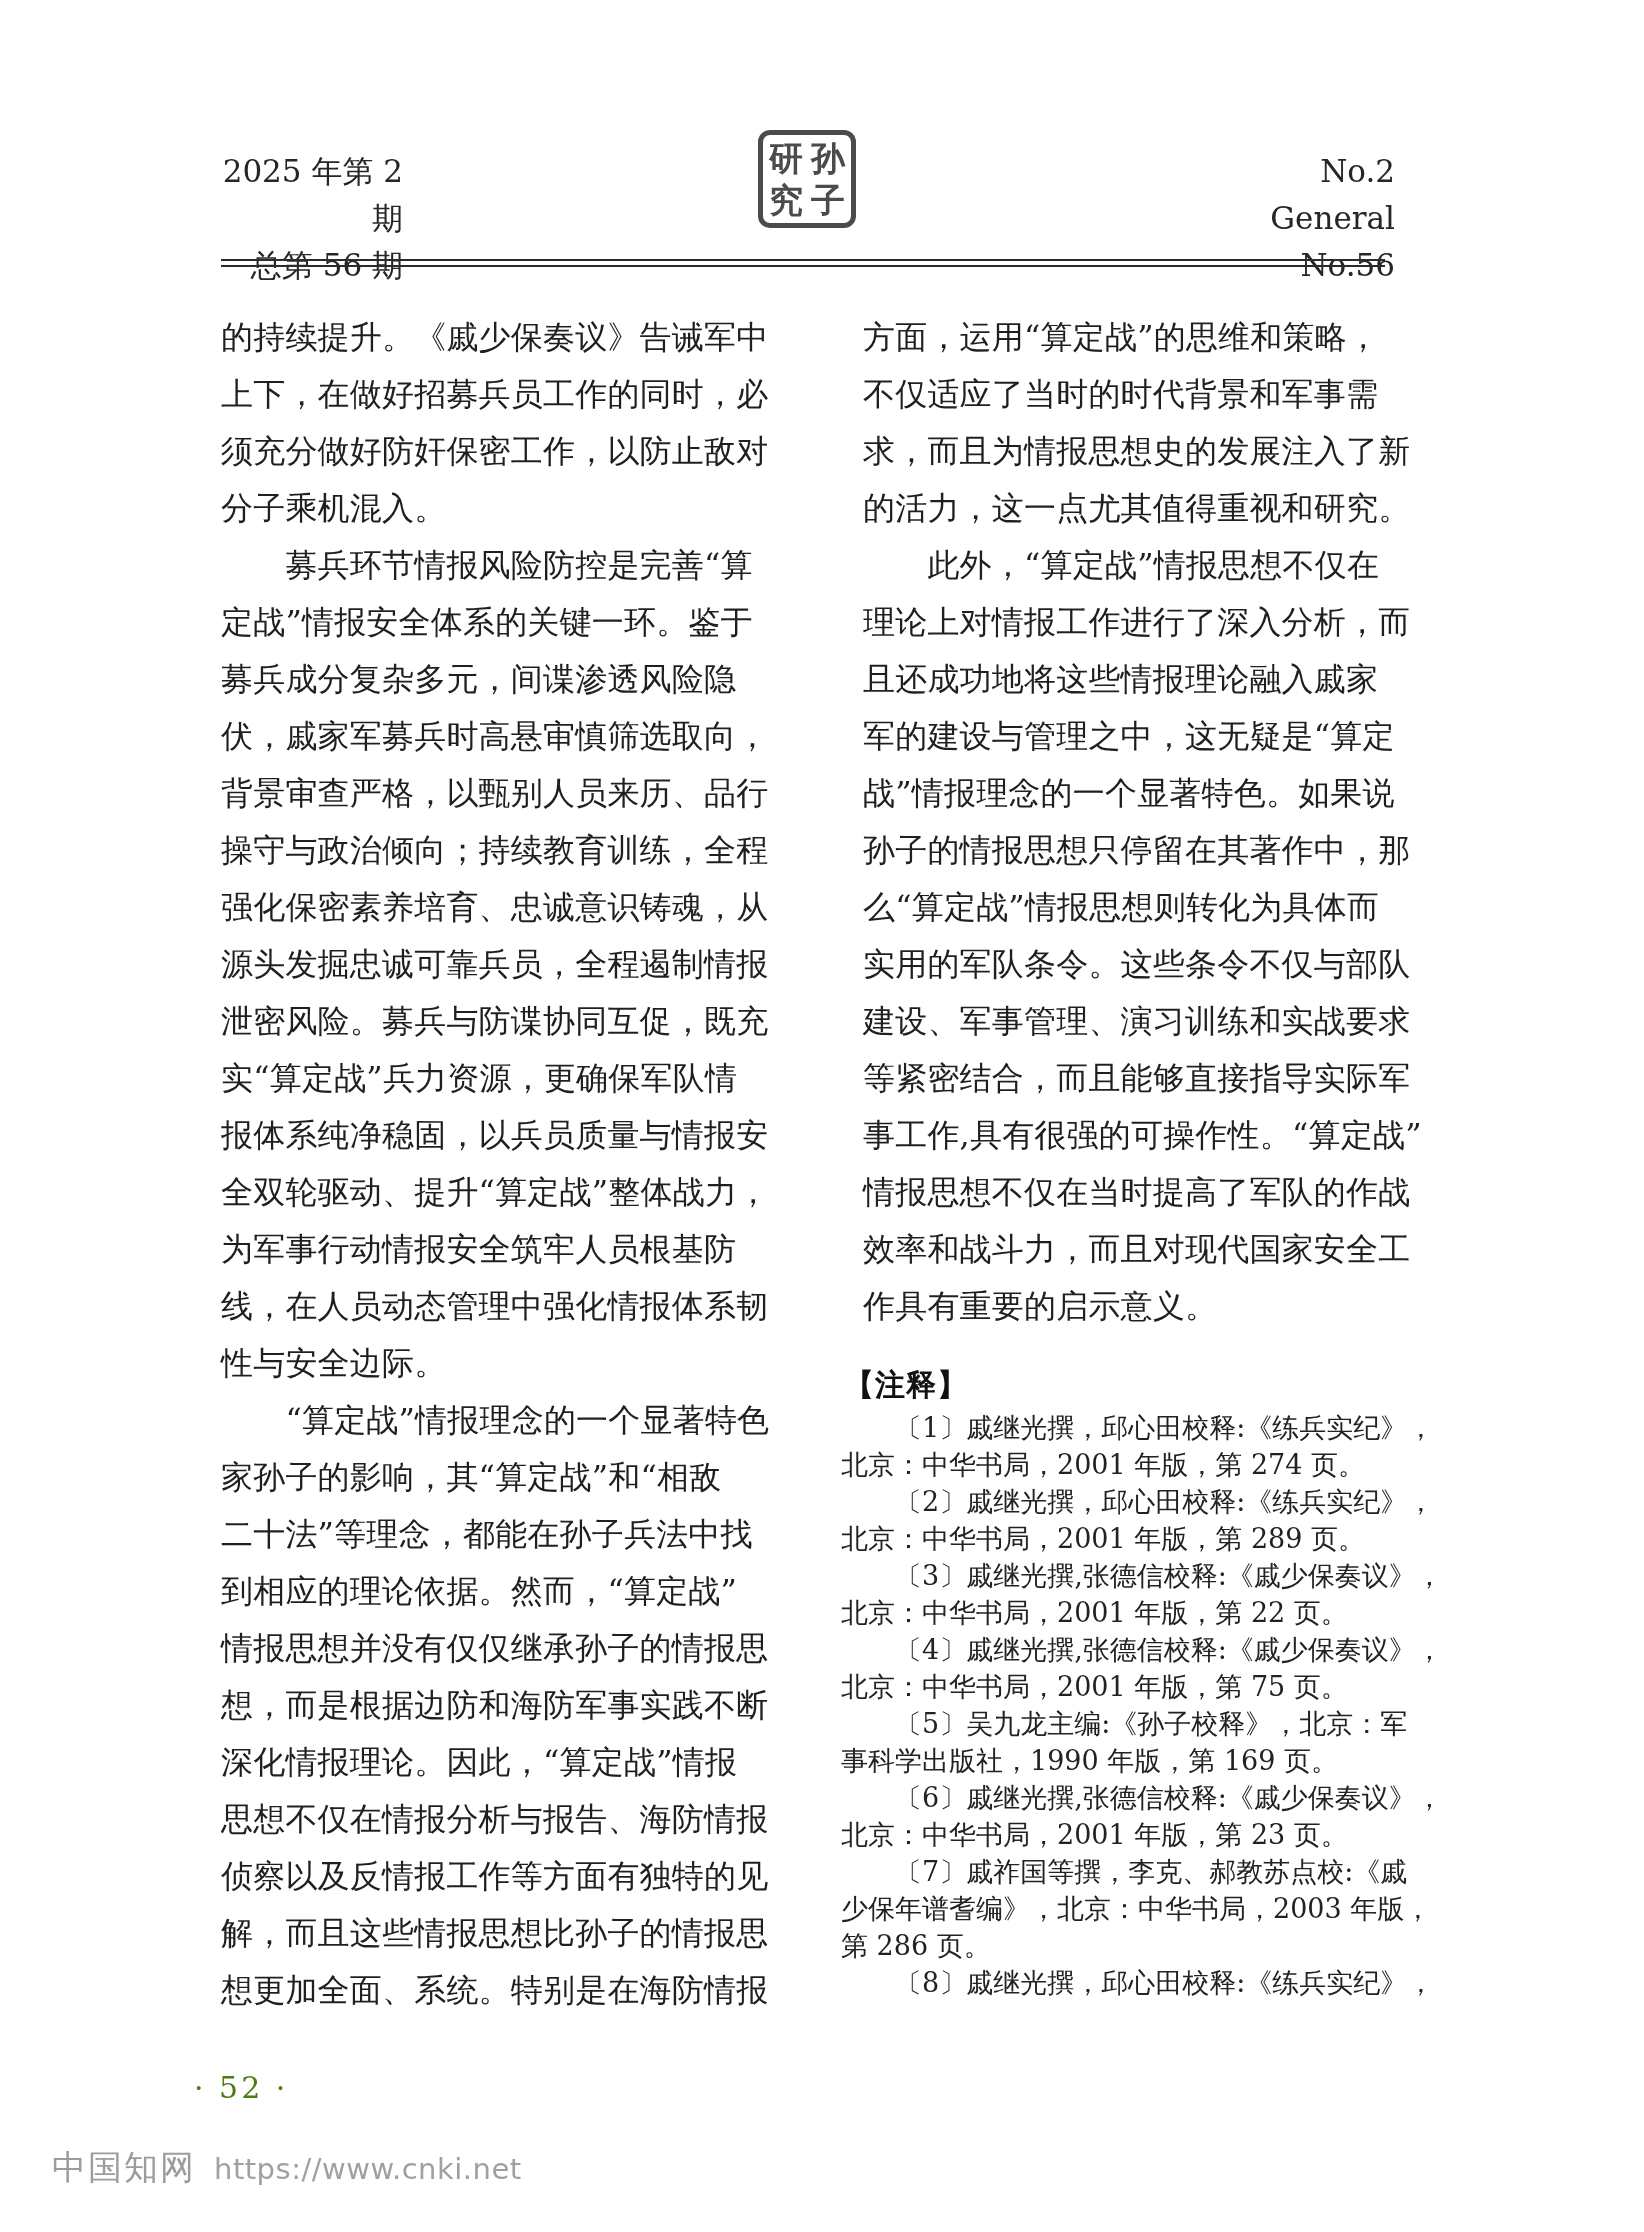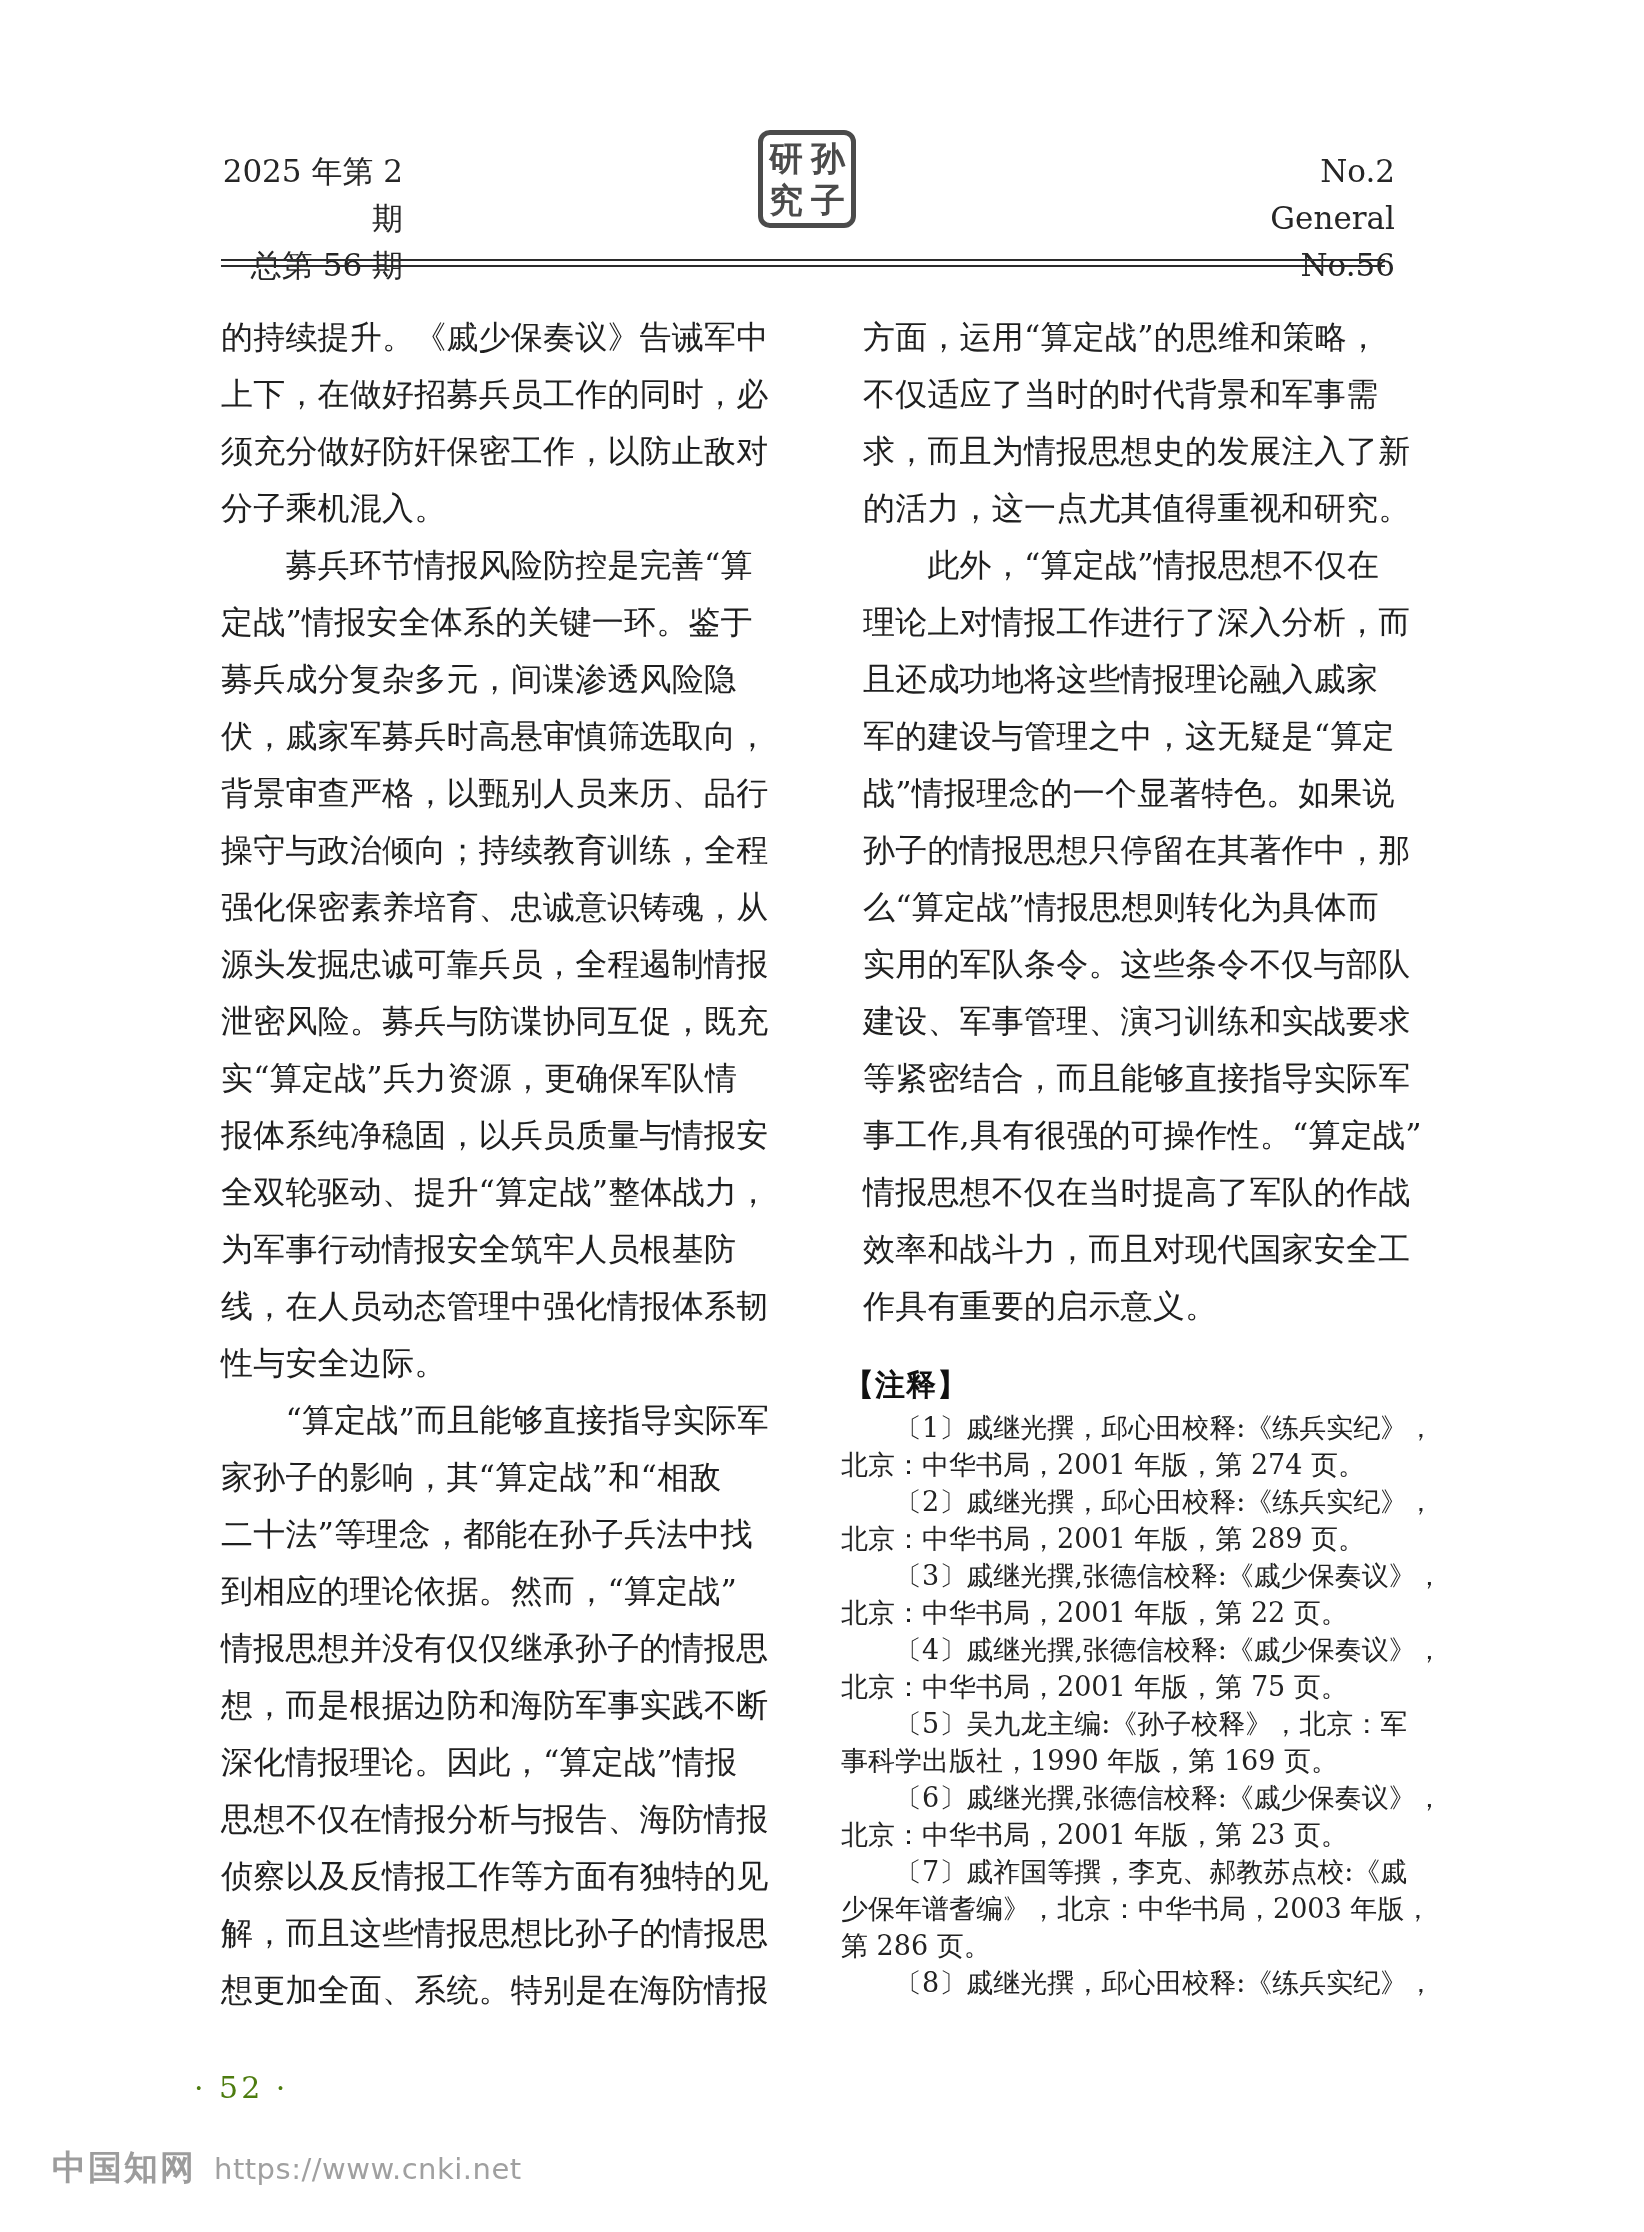--- a/index.html
+++ b/index.html
@@ -36,21 +36,21 @@
     left:844px;top:1365px;font-family:"DejaVu Sans","Liberation Sans",sans-serif;
     font-weight:700;font-size:30px;color:#111;letter-spacing:1px;
   }
   #notes{left:841px;top:1409px;width:567px;font-size:27px;line-height:37px;color:#222;}
   #notes .line{height:37px;}
   
   #page-number{left:194px;top:2070px;font-size:30px;letter-spacing:3px;color:#4d7c0f;}
   
   #footer-site{
     left:52px;top:2145px;font-family:"DejaVu Sans","Liberation Sans",sans-serif;
-    font-size:34px;font-weight:700;color:#9c9c9c;letter-spacing:2px;
+    font-size:34px;font-weight:400;color:#9c9c9c;letter-spacing:2px;
   }
   #footer-url{
     left:214px;top:2152px;font-family:"DejaVu Sans","Liberation Sans",sans-serif;
     font-size:29px;font-weight:400;color:#a0a0a0;letter-spacing:0.5px;
     text-decoration:none;
   }
 </style>
 </head>
 <body>
 
@@ -87,21 +87,21 @@
     <div class="line">操守与政治倾向；持续教育训练，全程</div>
     <div class="line">强化保密素养培育、忠诚意识铸魂，从</div>
     <div class="line">源头发掘忠诚可靠兵员，全程遏制情报</div>
     <div class="line">泄密风险。募兵与防谍协同互促，既充</div>
     <div class="line">实“算定战”兵力资源，更确保军队情</div>
     <div class="line">报体系纯净稳固，以兵员质量与情报安</div>
     <div class="line">全双轮驱动、提升“算定战”整体战力，</div>
     <div class="line">为军事行动情报安全筑牢人员根基防</div>
     <div class="line">线，在人员动态管理中强化情报体系韧</div>
     <div class="line">性与安全边际。</div>
-    <div class="line">　　“算定战”而且能够直接指导实际军</div>
+    <div class="line">　　“算定战”情报理念的一个显著特色</div>
     <div class="line">家孙子的影响，其“算定战”和“相敌</div>
     <div class="line">二十法”等理念，都能在孙子兵法中找</div>
     <div class="line">到相应的理论依据。然而，“算定战”</div>
     <div class="line">情报思想并没有仅仅继承孙子的情报思</div>
     <div class="line">想，而是根据边防和海防军事实践不断</div>
     <div class="line">深化情报理论。因此，“算定战”情报</div>
     <div class="line">思想不仅在情报分析与报告、海防情报</div>
     <div class="line">侦察以及反情报工作等方面有独特的见</div>
     <div class="line">解，而且这些情报思想比孙子的情报思</div>
     <div class="line">想更加全面、系统。特别是在海防情报</div>

